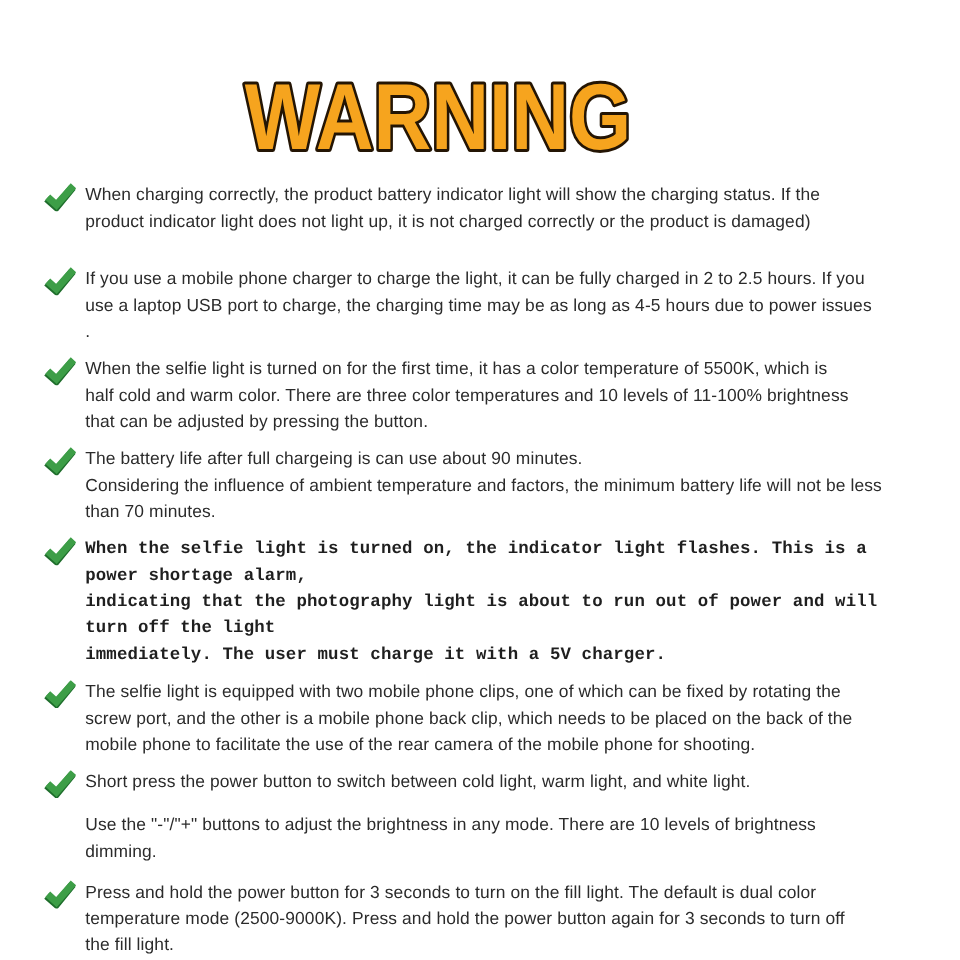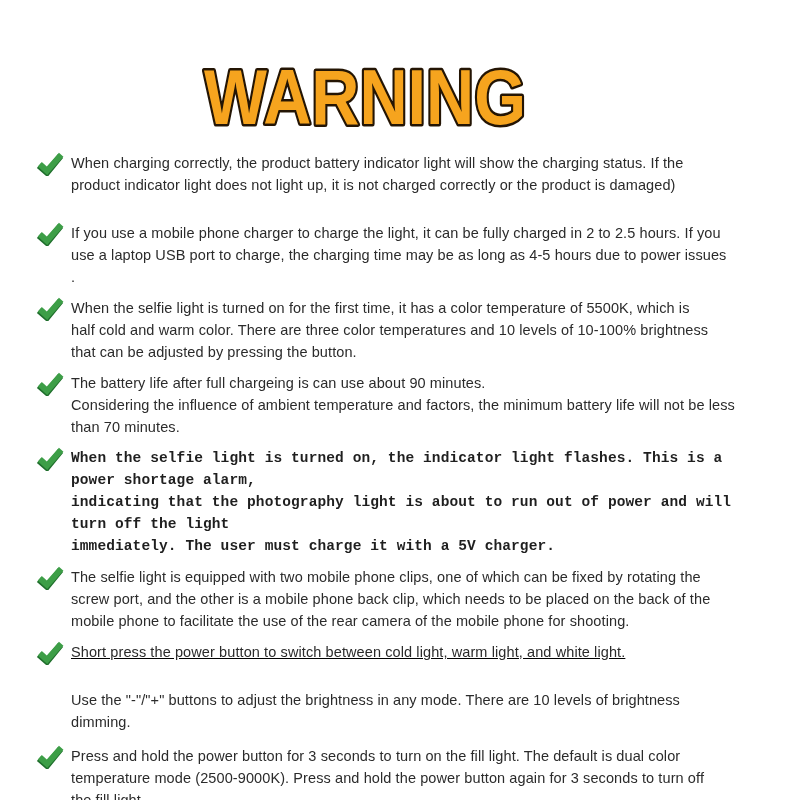--- a/index.html
+++ b/index.html
@@ -33,21 +33,21 @@
   }
   .list {
     padding: 14px 28px 0 36px;
   }
   .item {
     display: flex;
     align-items: flex-start;
     margin-bottom: 9px;
   }
   .item.m-lg { margin-bottom: 26px; }
-  .item.m-xl { margin-bottom: 24px; text-decoration: underline; }
+  .item.m-xl { margin-bottom: 12px; }
   .item.m-md { margin-bottom: 12px; }
   .check {
     flex: 0 0 28px;
     width: 28px;
     height: 24px;
     margin-top: 0px;
     margin-right: 7px;
   }
   .check svg { display: block; }
   .item .text {
@@ -102,21 +102,21 @@
     </div>
 
     <div class="item">
       <span class="check">
         <svg width="28" height="24" viewBox="0 0 28 24">
           <path d="M3 13.5 L11 20.5 L24.5 4" fill="none" stroke="#1F6E2C" stroke-width="6.5"></path>
           <path d="M3.8 12.2 L11 18.8 L25.2 2.8" fill="none" stroke="#3D9E47" stroke-width="6"></path>
         </svg>
       </span>
       <p class="text">When the selfie light is turned on for the first time, it has a color temperature of 5500K, which is
-half cold and warm color. There are three color temperatures and 10 levels of 10-100% brightness
+half cold and warm color. There are three color temperatures and 10 levels of 11-100% brightness
 that can be adjusted by pressing the button.</p>
     </div>
 
     <div class="item">
       <span class="check">
         <svg width="28" height="24" viewBox="0 0 28 24">
           <path d="M3 13.5 L11 20.5 L24.5 4" fill="none" stroke="#1F6E2C" stroke-width="6.5"></path>
           <path d="M3.8 12.2 L11 18.8 L25.2 2.8" fill="none" stroke="#3D9E47" stroke-width="6"></path>
         </svg>
       </span>

